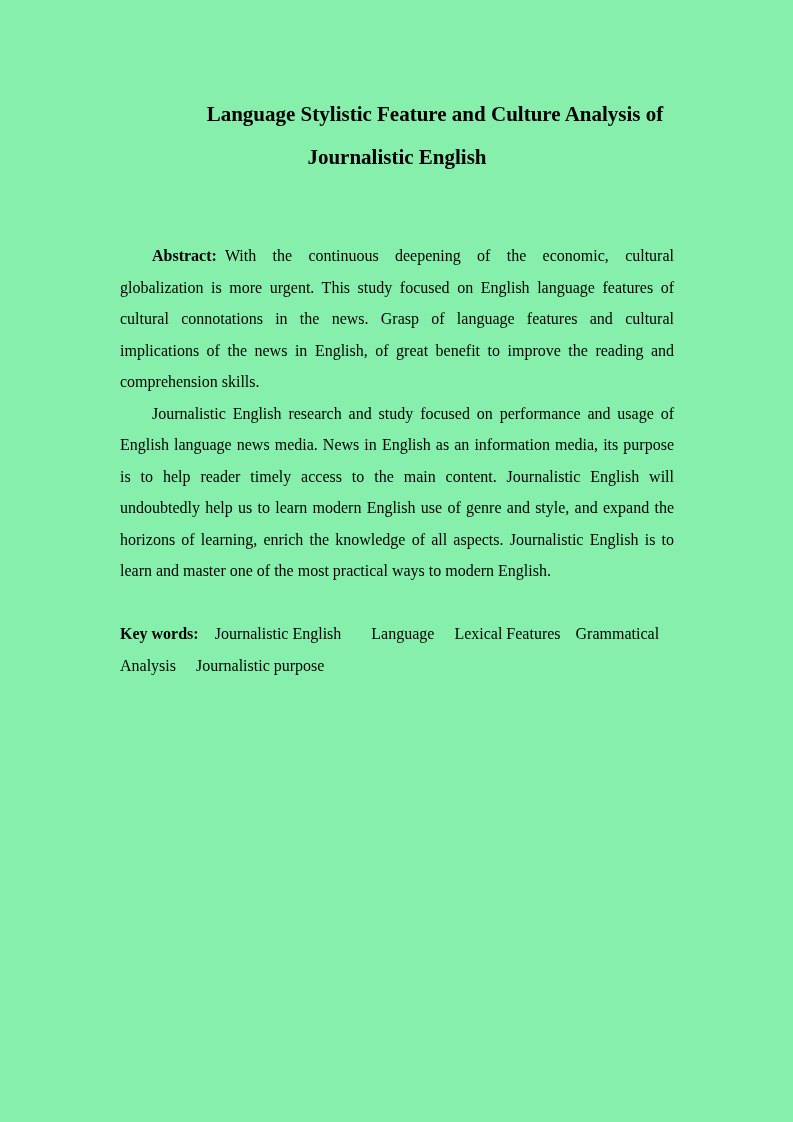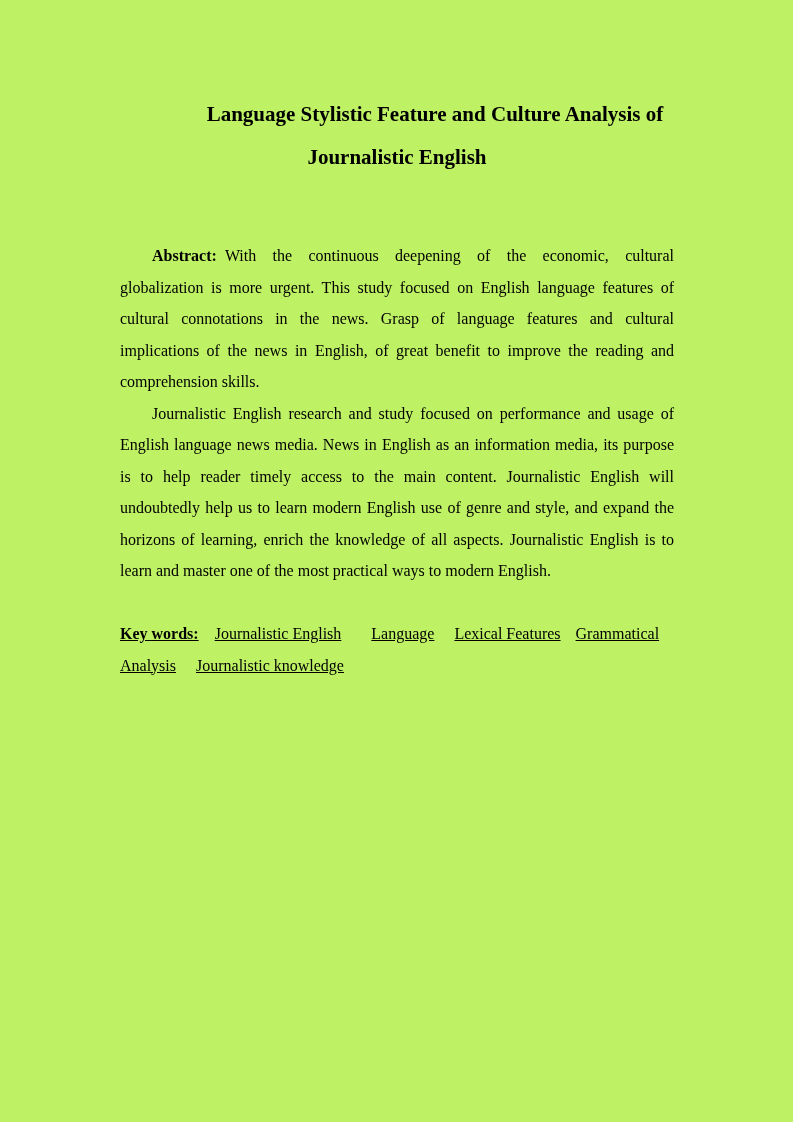--- a/index.html
+++ b/index.html
@@ -4,21 +4,21 @@
 <style>
   html, body {
     margin: 0;
     padding: 0;
     background: #ffffff;
   }
   .page {
     position: relative;
     width: 793px;
     height: 1122px;
-    background: #bef264;
+    background: #86efac;
     box-sizing: border-box;
     padding: 93px 119px 16px 120px;
     font-family: "Liberation Serif", "DejaVu Serif", serif;
     color: #000000;
     overflow: hidden;
   }
   .doc-title {
     font-size: 21px;
     font-weight: bold;
     line-height: 43px;
@@ -39,21 +39,20 @@
     margin-top: 61px;
   }
   .abstract-label {
     font-weight: bold;
     margin-right: 8px;
   }
   .keywords {
     margin-top: 31.5px;
     font-size: 16px;
     line-height: 31.5px;
-    text-decoration: underline;
   }
   .kw-line {
     white-space: nowrap;
   }
   .kw-label {
     font-weight: bold;
     margin-right: 16px;
   }
   .kw {
     display: inline;
@@ -75,16 +74,16 @@
     <div class="title-line-1">Language Stylistic Feature and Culture Analysis of</div>
     <div class="title-line-2">Journalistic English</div>
   </div>
 
   <p class="para abstract"><span class="abstract-label">Abstract:</span><span>With the continuous deepening of the economic, cultural globalization is more urgent. This study focused on English language features of cultural connotations in the news. Grasp of language features and cultural implications of the news in English, of great benefit to improve the reading and comprehension skills.</span></p>
 
   <p class="para">Journalistic English research and study focused on performance and usage of English language news media. News in English as an information media, its purpose is to help reader timely access to the main content. Journalistic English will undoubtedly help us to learn modern English use of genre and style, and expand the horizons of learning, enrich the knowledge of all aspects. Journalistic English is to learn and master one of the most practical ways to modern English.</p>
 
   <div class="keywords">
     <div class="kw-line"><span class="kw-label">Key words:</span><span class="kw">Journalistic English</span><span class="kw-gap g30"></span><span class="kw">Language</span><span class="kw-gap g20"></span><span class="kw">Lexical Features</span><span class="kw-gap g15"></span><span class="kw">Grammatical</span></div>
-    <div class="kw-line"><span class="kw">Analysis</span><span class="kw-gap g20"></span><span class="kw">Journalistic knowledge</span></div>
+    <div class="kw-line"><span class="kw">Analysis</span><span class="kw-gap g20"></span><span class="kw">Journalistic purpose</span></div>
   </div>
 
 </div>
 
 </body></html>

